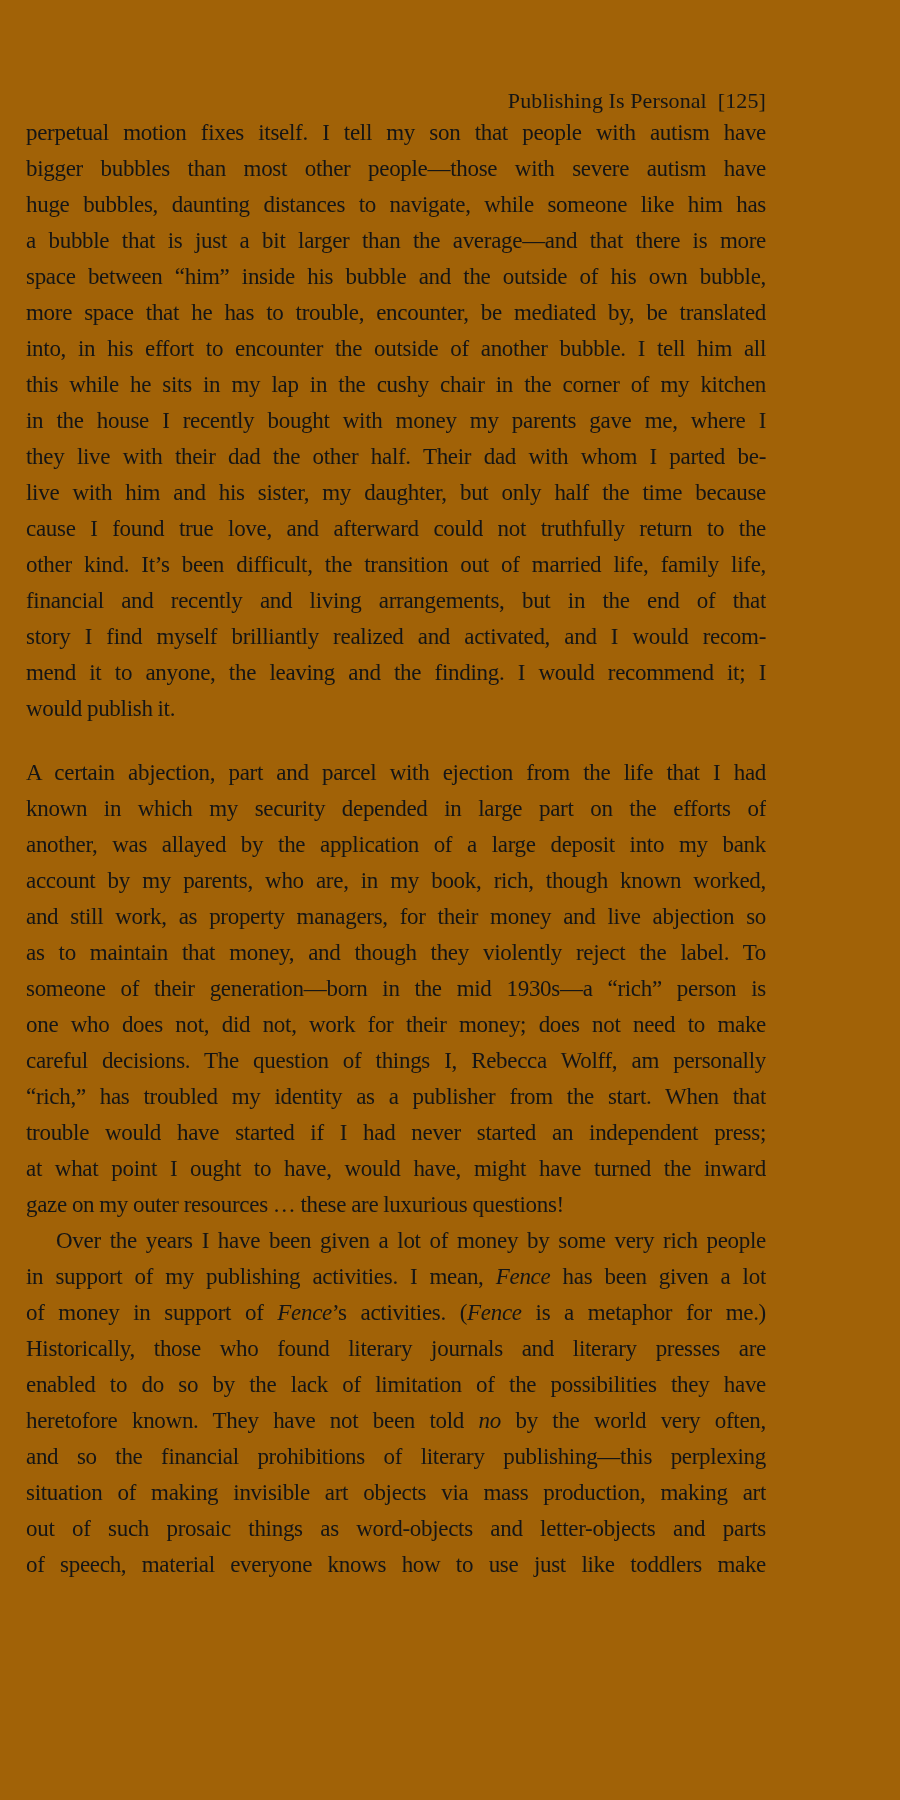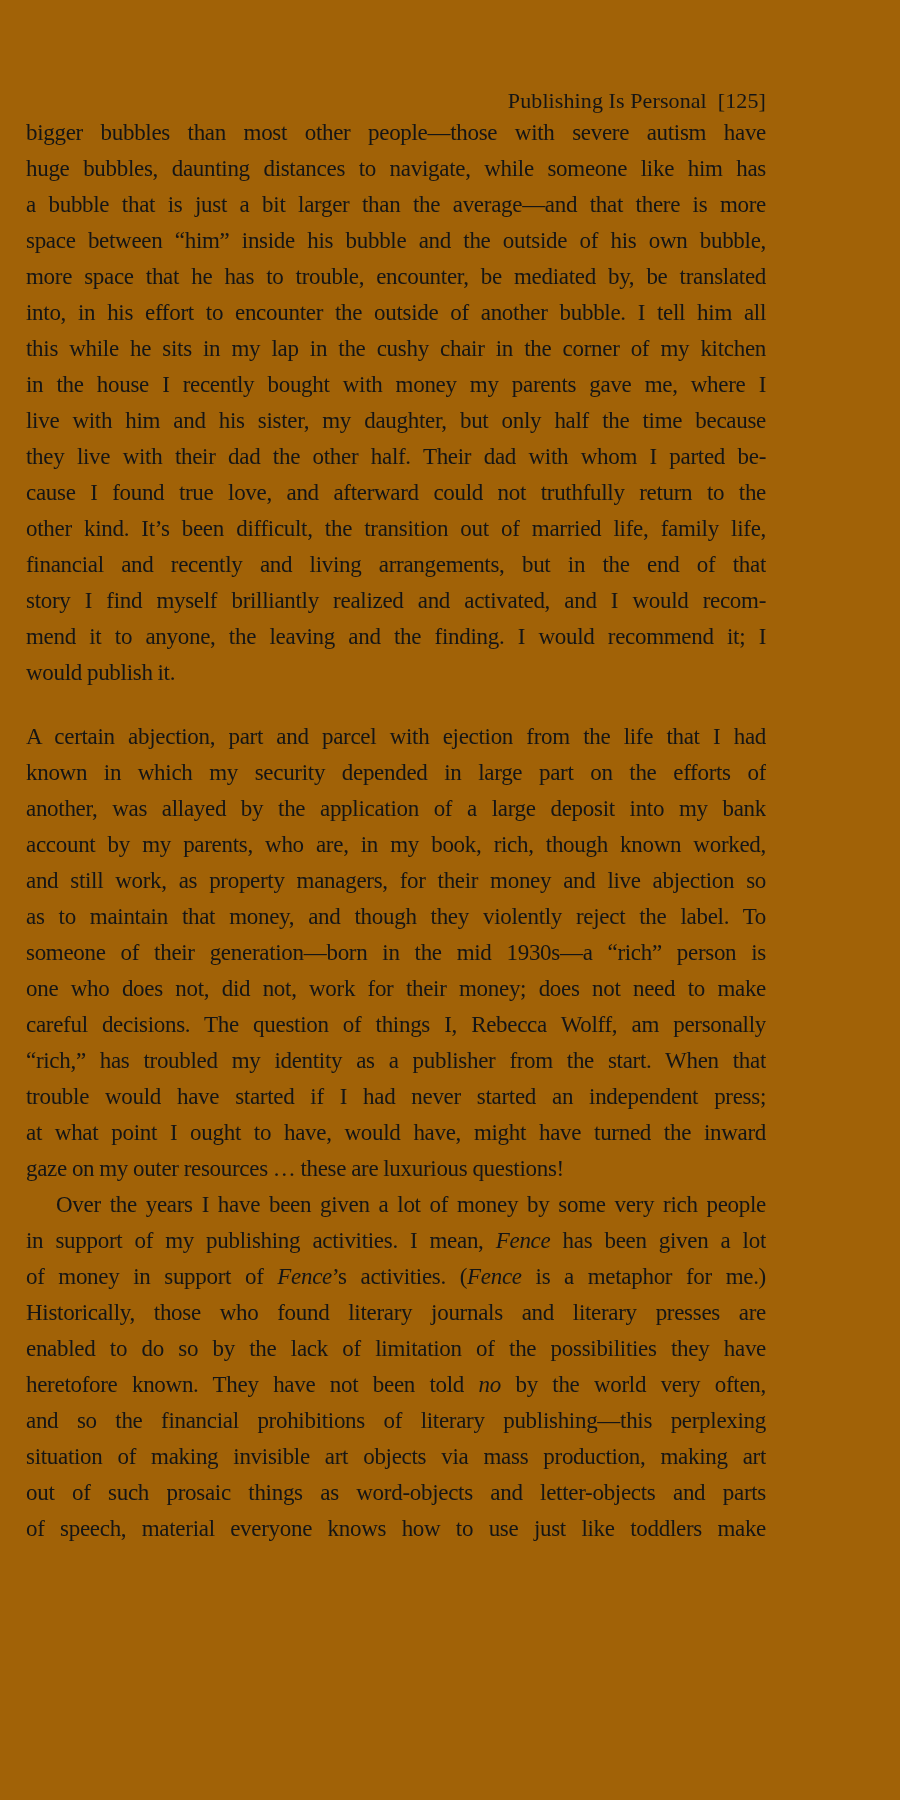--- a/index.html
+++ b/index.html
@@ -58,30 +58,31 @@
 </style>
 </head>
 <body>
 
 <div class="page">
   <div class="running-header">
     <span>Publishing Is Personal</span><span class="page-number">[125]</span>
   </div>
   <div class="text-block" id="text-block">
       <div class="para continuation">
+        <div class="line">perpetual motion fixes itself. I tell my son that people with autism have</div>
         <div class="line">bigger bubbles than most other people—those with severe autism have</div>
         <div class="line">huge bubbles, daunting distances to navigate, while someone like him has</div>
         <div class="line">a bubble that is just a bit larger than the average—and that there is more</div>
         <div class="line">space between “him” inside his bubble and the outside of his own bubble,</div>
         <div class="line">more space that he has to trouble, encounter, be mediated by, be translated</div>
         <div class="line">into, in his effort to encounter the outside of another bubble. I tell him all</div>
         <div class="line">this while he sits in my lap in the cushy chair in the corner of my kitchen</div>
         <div class="line">in the house I recently bought with money my parents gave me, where I</div>
+        <div class="line">they live with their dad the other half. Their dad with whom I parted be-</div>
         <div class="line">live with him and his sister, my daughter, but only half the time because</div>
-        <div class="line">they live with their dad the other half. Their dad with whom I parted be-</div>
         <div class="line">cause I found true love, and afterward could not truthfully return to the</div>
         <div class="line">other kind. It’s been difficult, the transition out of married life, family life,</div>
         <div class="line">financial and recently and living arrangements, but in the end of that</div>
         <div class="line">story I find myself brilliantly realized and activated, and I would recom-</div>
         <div class="line">mend it to anyone, the leaving and the finding. I would recommend it; I</div>
         <div class="line final">would publish it.</div>
       </div>
       <div class="para section">
         <div class="line">A certain abjection, part and parcel with ejection from the life that I had</div>
         <div class="line">known in which my security depended in large part on the efforts of</div>

